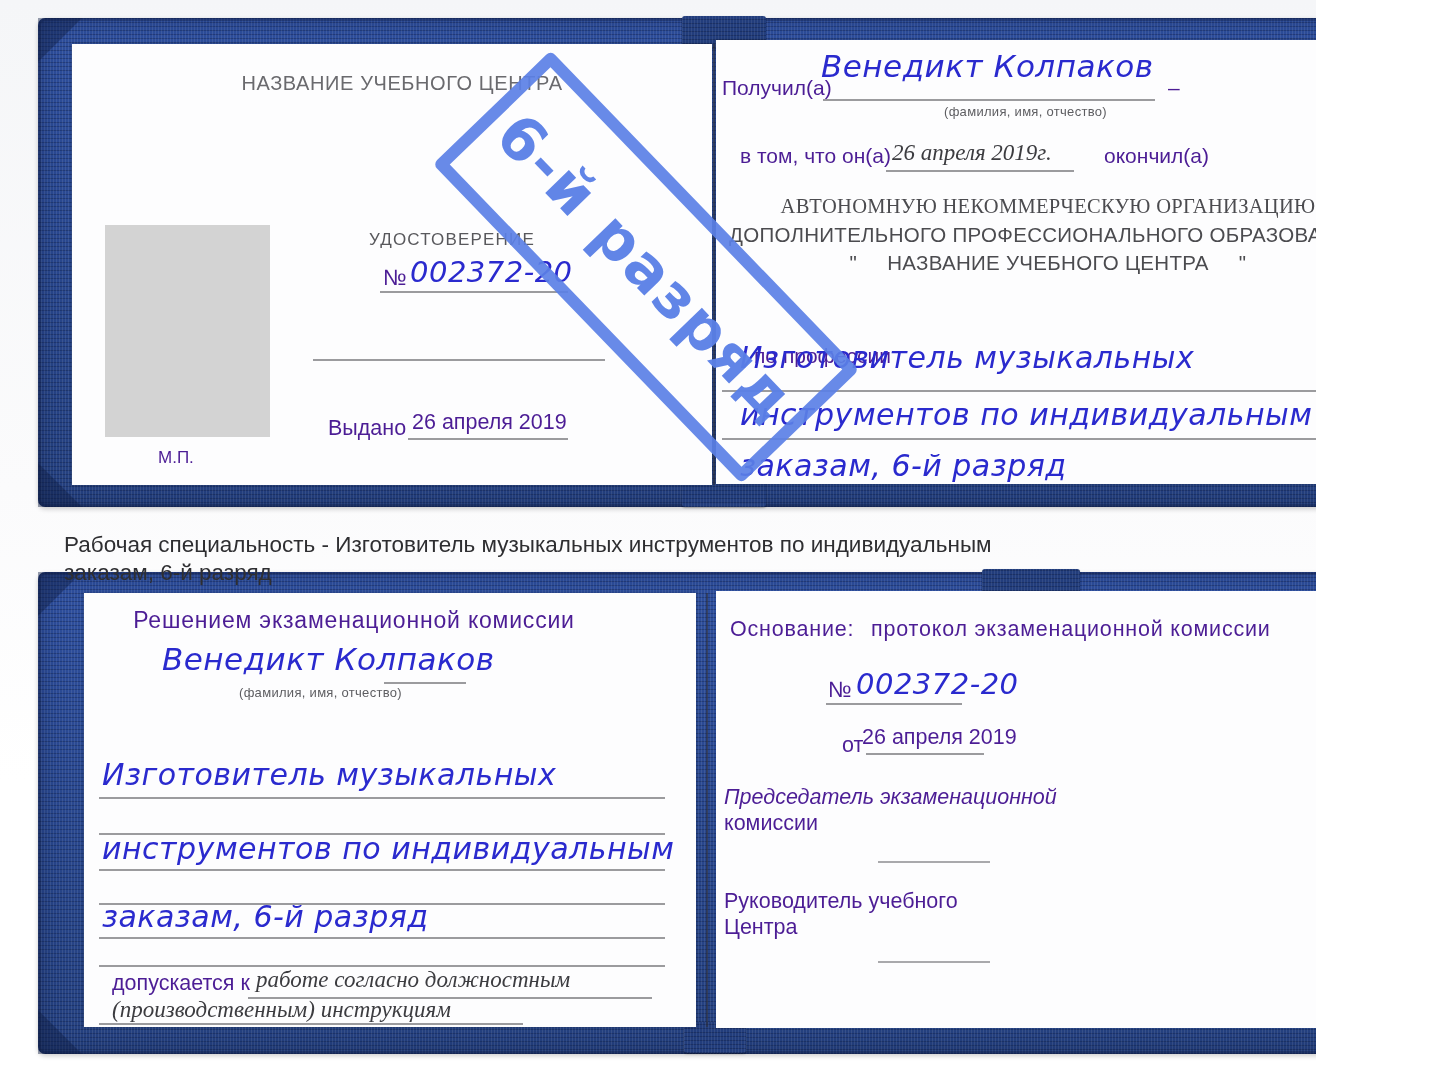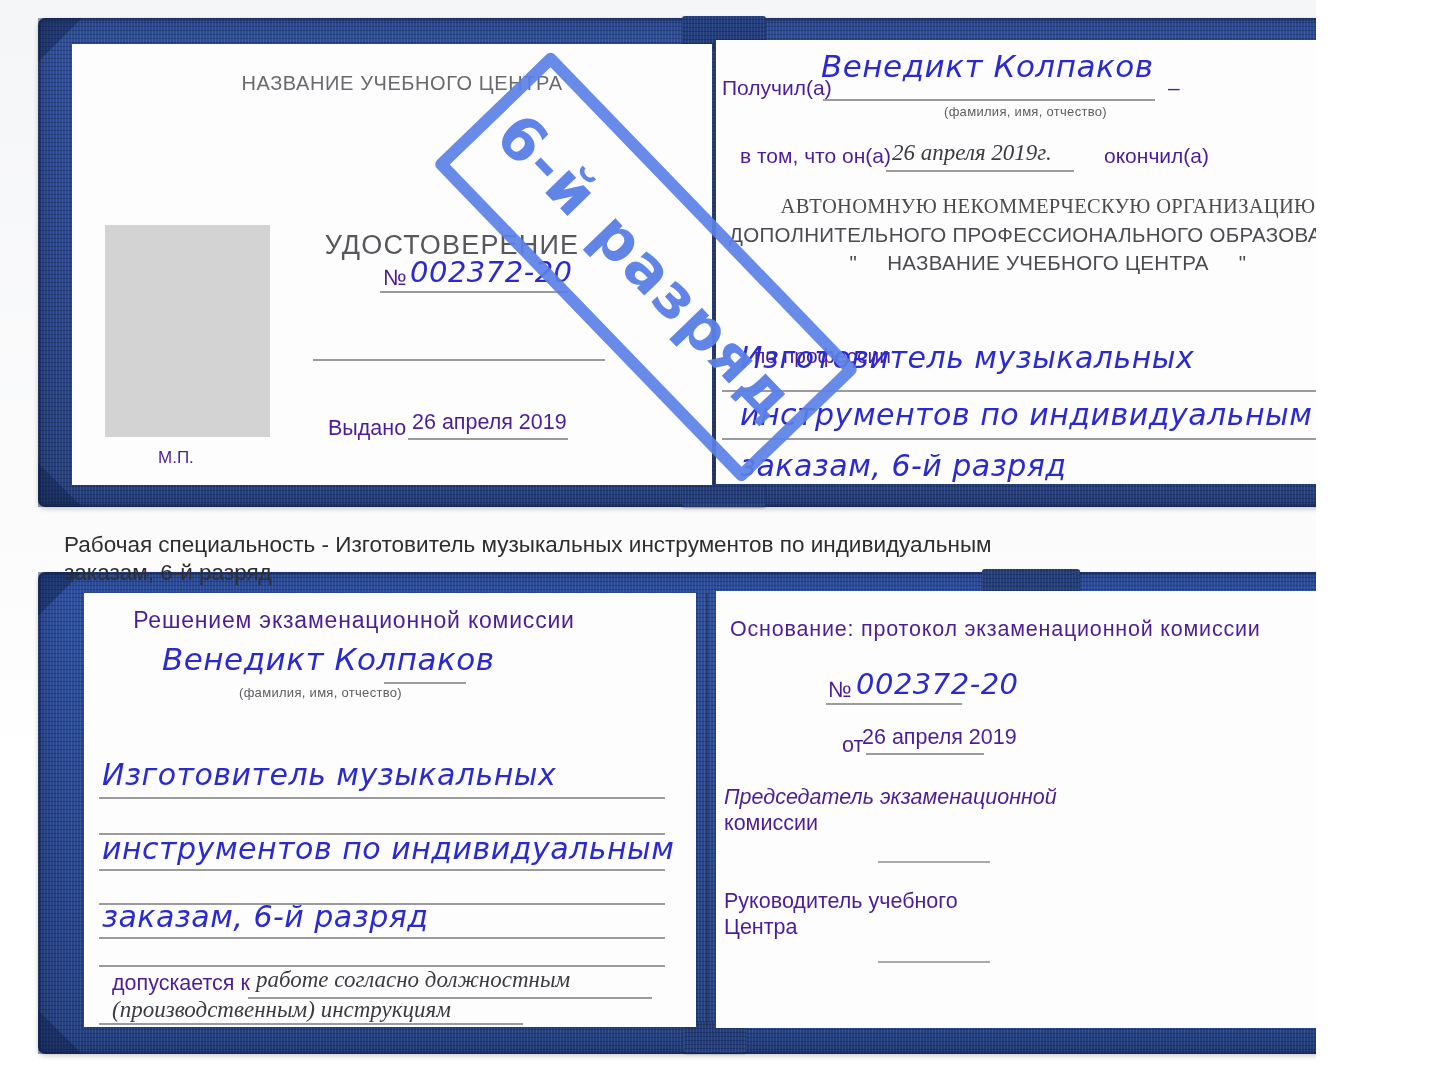--- a/index.html
+++ b/index.html
@@ -44,21 +44,21 @@
   .small-hint{font-size:13px;color:#5d5d61;letter-spacing:.3px;}
   .hw{font-family:"DejaVu Sans",sans-serif;font-style:italic;color:#2a2ace;letter-spacing:.5px;white-space:nowrap;}
   .serif-it{font-family:"Liberation Serif",serif;font-style:italic;color:#3c3c40;white-space:nowrap;}
   .line{position:absolute;height:2px;background:#9b9b9e;}
   .thin{height:1.5px;}
   .center{text-align:center;}
   .nowrap{white-space:nowrap;}
   
   .tl-title{font-size:20px;letter-spacing:.6px;color:#6a6a6e;}
   .photo{position:absolute;background:#d3d3d3;}
-  .doc-type{font-size:27px;letter-spacing:1.2px;color:#58585c;}
+  .doc-type{font-size:17px;letter-spacing:1.2px;color:#58585c;}
   .org-line{position:absolute;left:10px;width:644px;text-align:center;font-size:20.5px;letter-spacing:.3px;color:#4b4b4f;white-space:nowrap;}
   .quote{display:inline-block;margin:0 30px;color:#4b4b4f;}
   .stamp{position:absolute;left:424px;top:185px;width:444px;height:164px;box-sizing:border-box;
          border:12px solid rgba(91,128,230,.92);border-radius:6px;transform:rotate(46deg);
          display:flex;align-items:center;justify-content:center;z-index:6;
          color:rgba(91,128,230,.96);font-size:60px;font-weight:bold;letter-spacing:2px;
          font-family:"DejaVu Sans",sans-serif;white-space:nowrap;}
   .caption{position:absolute;left:64px;top:531px;width:1020px;z-index:7;
            font-size:22.5px;line-height:28px;color:#2e2e31;}
   .mark{position:absolute;font-size:15px;color:#55555a;}
@@ -166,21 +166,21 @@
     <div class="abs print" style="left:28px;top:378px;font-size:21.5px;">допускается к</div>
     <div class="abs serif-it" style="left:172px;top:374px;font-size:23px;">работе согласно должностным</div>
     <div class="line" style="left:164px;top:404px;width:404px;"></div>
     <div class="abs serif-it" style="left:28px;top:404px;font-size:23px;">(производственным) инструкциям</div>
     <div class="line" style="left:15px;top:430px;width:424px;"></div>
   </div>
 
   <div class="page page-br">
     <div class="abs print nowrap" style="left:14px;top:26px;font-size:21.5px;letter-spacing:.8px;">
       <span>Основание:</span>
-      <span style="margin-left:0;">протокол экзаменационной комиссии</span>
+      <span style="margin-left:10px;">протокол экзаменационной комиссии</span>
     </div>
     <div class="abs print" style="left:112px;top:86px;font-size:22px;">№</div>
     <div class="abs hw" style="left:140px;top:76px;font-size:29px;">002372-20</div>
     <div class="line" style="left:110px;top:112px;width:136px;"></div>
     <div class="abs print" style="left:126px;top:142px;font-size:21.5px;">от</div>
     <div class="abs print nowrap" style="left:146px;top:134px;font-size:21.5px;">26 апреля 2019</div>
     <div class="line" style="left:150px;top:162px;width:118px;"></div>
 
     <div class="abs print" style="left:8px;top:194px;font-size:21.5px;font-style:italic;">Председатель экзаменационной</div>
     <div class="abs print" style="left:8px;top:220px;font-size:21.5px;">комиссии</div>

